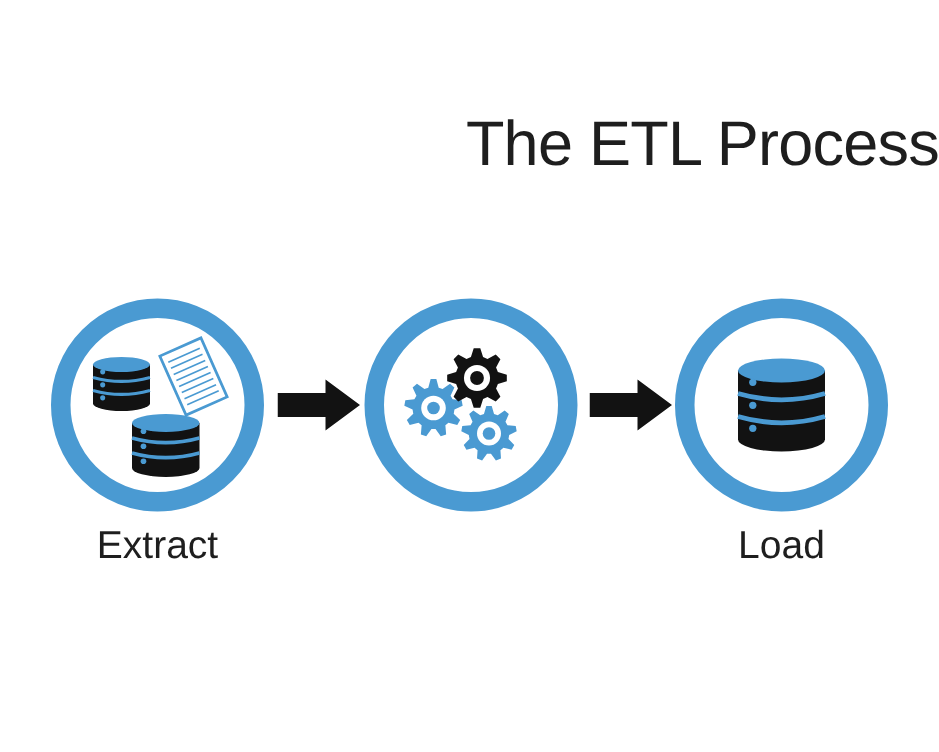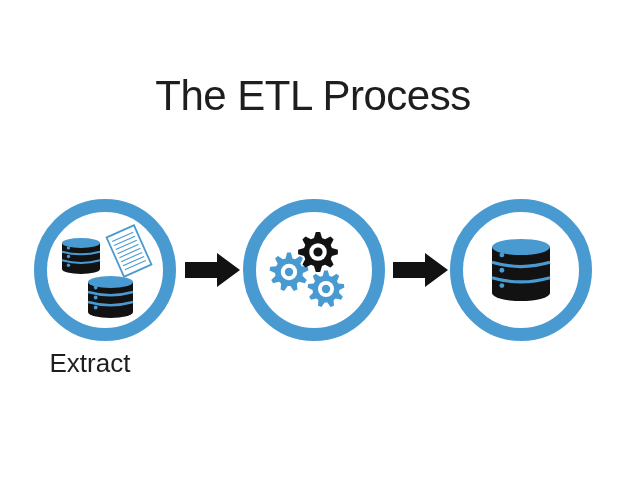--- a/index.html
+++ b/index.html
@@ -2,21 +2,21 @@
 <html><head>
 <meta charset="utf-8">
 <style>
   html,body{margin:0;padding:0;background:#ffffff;}
   .canvas{
     position:relative;width:626px;height:501px;background:#ffffff;overflow:hidden;
     font-family:"Liberation Sans",sans-serif;
   }
   .title{
     position:absolute;top:74px;left:0;right:0;margin:0;
-    text-align:center;font-size:42px;line-height:44px;font-weight:400;
+    text-align:right;font-size:42px;line-height:44px;font-weight:400;
     letter-spacing:-0.5px;color:#1e1e1e;
   }
   .step-circle{
     position:absolute;top:199px;width:142px;height:142px;
     border:13px solid #4a9ad2;border-radius:50%;box-sizing:border-box;
     background:#ffffff;
   }
   .step-circle svg{position:absolute;left:0;top:0;display:block;}
   .arrow{position:absolute;top:252px;display:block;}
   .step-label{
@@ -94,15 +94,16 @@
         <path d="M29,35 L29,81 A29,8 0 0 0 87,81 L87,35 Z" fill="#121212"></path>
         <ellipse cx="58" cy="35" rx="29" ry="8" fill="#4a9ad2"></ellipse>
         <path d="M29,50.333333333333336 Q58,58.733333333333334 87,50.333333333333336" stroke="#4a9ad2" stroke-width="3.19" fill="none"></path>
         <path d="M29,65.66666666666667 Q58,74.06666666666668 87,65.66666666666667" stroke="#4a9ad2" stroke-width="3.19" fill="none"></path>
         <circle cx="38.86" cy="42.9" r="2.436" fill="#4a9ad2"></circle>
         <circle cx="38.86" cy="58.233333333333334" r="2.436" fill="#4a9ad2"></circle>
         <circle cx="38.86" cy="73.56666666666666" r="2.436" fill="#4a9ad2"></circle>
       </svg>
   </div>
 
-  <div class="step-label" style="left:10px">Extract</div>
+  <div class="step-label" style="left:25px">Extract</div>
+  <div class="step-label" style="left:441px">Load</div>
 
 </div>
 
 </body></html>

